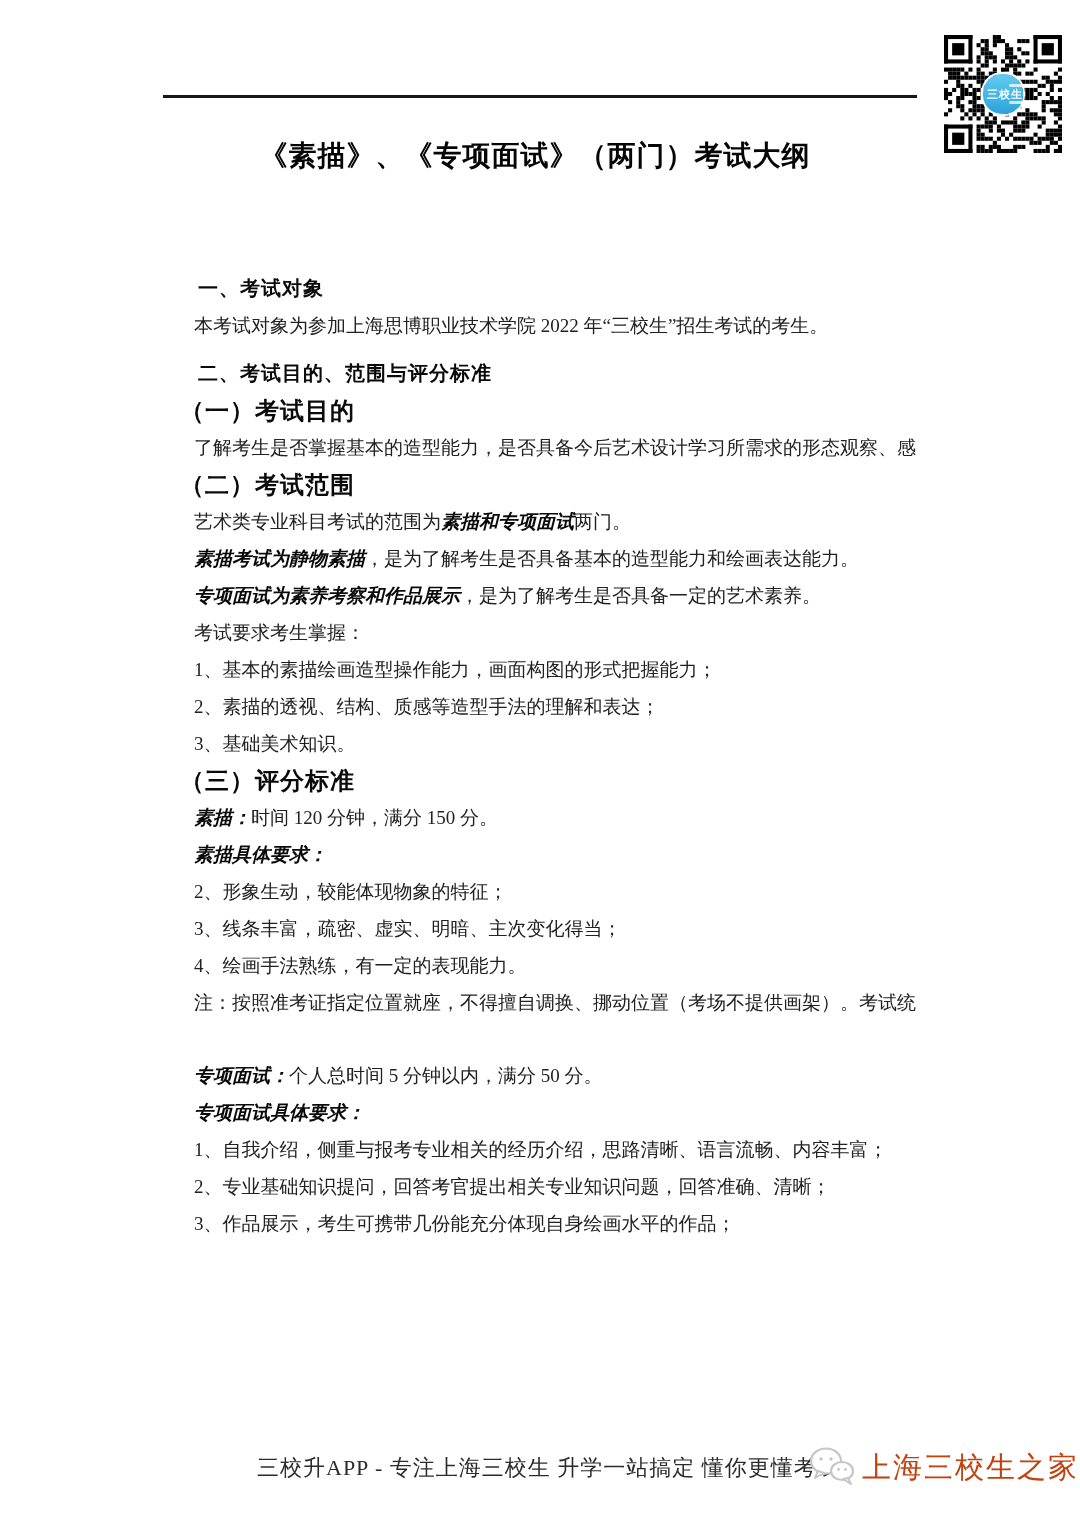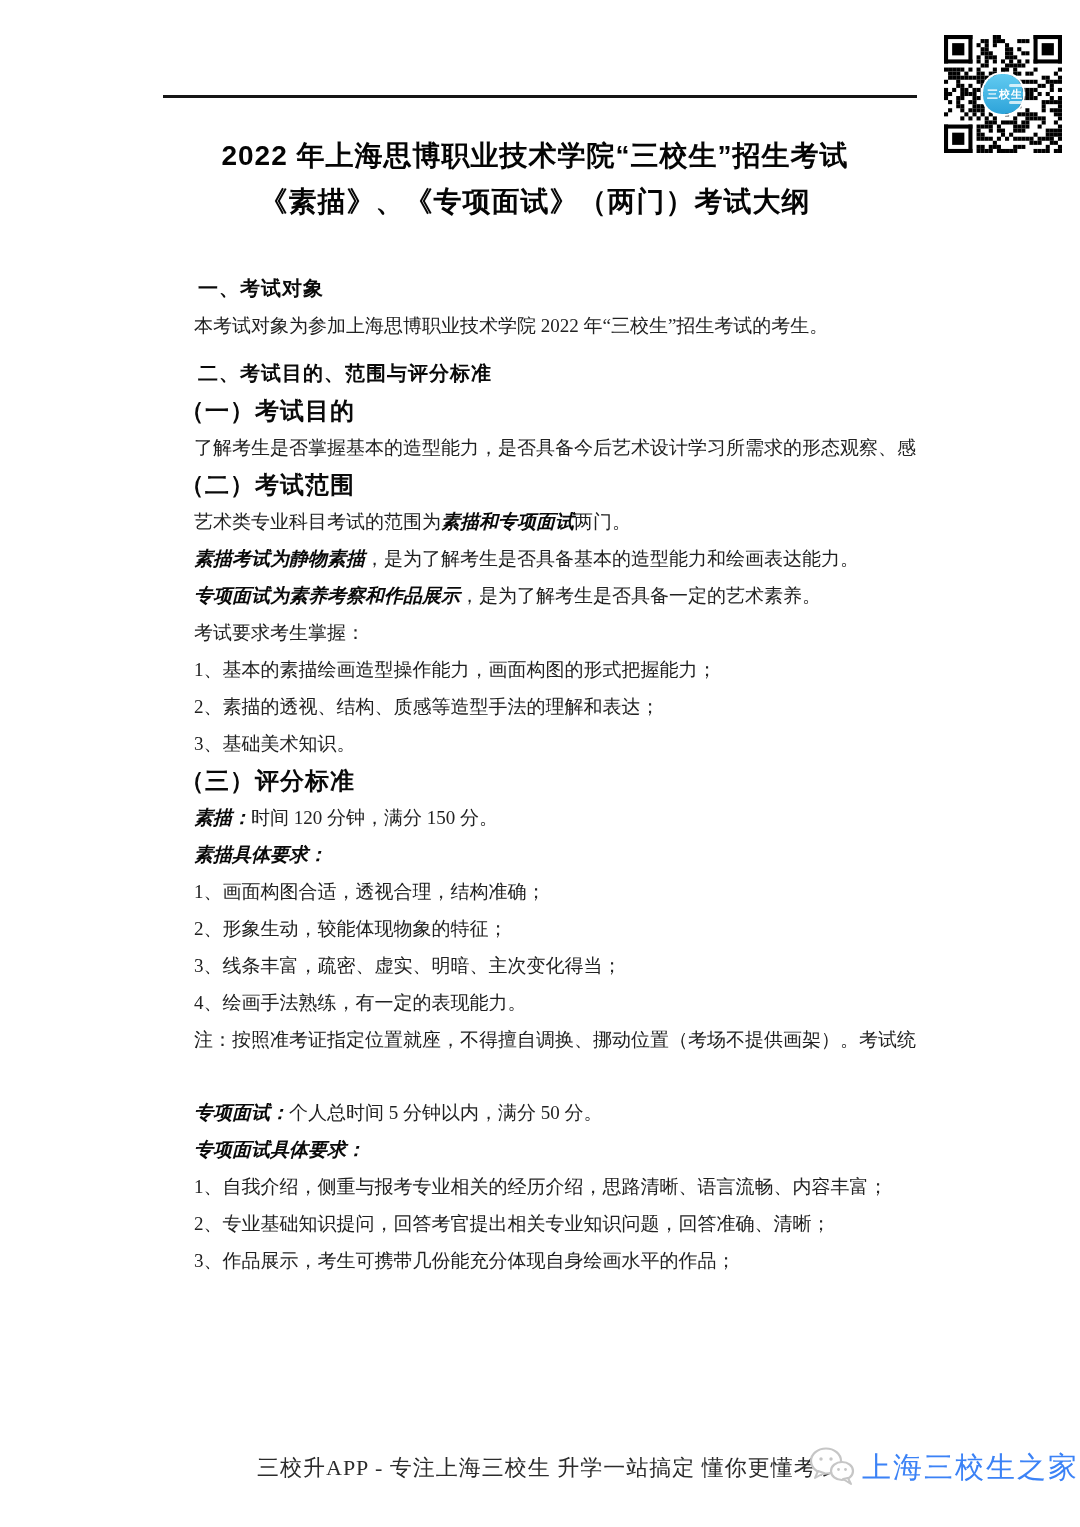--- a/index.html
+++ b/index.html
@@ -34,21 +34,21 @@
   .line.body.indent{padding-left:38px;}
   .line.body.cont{padding-left:0;}
   .b{font-family:"Liberation Sans",sans-serif;font-weight:bold;color:#0a0a0a;font-style:italic;}
   .gap-sm{height:11px;}
   .gap-lg{height:36px;}
 
   
   .footer-promo{position:absolute;left:257px;top:1453px;font-size:22px;line-height:30px;
                 color:#2b2b2b;letter-spacing:1px;white-space:nowrap;}
   .watermark{position:absolute;left:808px;top:1441px;display:flex;align-items:center;
-             color:#3b82f6;white-space:nowrap;}
+             color:#c2410c;white-space:nowrap;}
   .watermark .wm-text{font-size:29px;letter-spacing:2px;line-height:52px;}
   .wm-icon{margin-right:6px;}
 </style>
 </head>
 <body>
 
 <div id="page">
 
   <div class="top-rule"></div>
 
@@ -388,21 +388,20 @@
         <rect x="113.93" y="113.93" width="4.07" height="4.07" fill="#000"></rect>
       </svg>
     <div class="qr-logo">
       <div class="tiny-bar"></div>
       <div class="logo-text">三校生</div>
       <div class="tiny-bar"></div>
     </div>
   </div>
 
   <div class="doc-title">
-    <div>2022 年上海思博职业技术学院“三校生”招生考试</div>
     <div>《素描》、《专项面试》（两门）考试大纲</div>
   </div>
 
   <div class="doc-body">
       <div class="line h1">一、考试对象</div>
       <div class="line body body indent">本考试对象为参加上海思博职业技术学院 2022 年“三校生”招生考试的考生。</div>
       <div class="gap-sm"></div>
       <div class="line h1">二、考试目的、范围与评分标准</div>
       <div class="line h2">（一）考试目的</div>
       <div class="line body indent">了解考生是否掌握基本的造型能力，是否具备今后艺术设计学习所需求的形态观察、感</div>
@@ -410,21 +409,20 @@
       <div class="line body body indent"><span>艺术类专业科目考试的范围为</span><span class="b">素描和专项面试</span><span>两门。</span></div>
       <div class="line body body indent"><span class="b">素描考试为静物素描</span><span>，是为了解考生是否具备基本的造型能力和绘画表达能力。</span></div>
       <div class="line body body indent"><span class="b">专项面试为素养考察和作品展示</span><span>，是为了解考生是否具备一定的艺术素养。</span></div>
       <div class="line body body indent">考试要求考生掌握：</div>
       <div class="line body body indent">1、基本的素描绘画造型操作能力，画面构图的形式把握能力；</div>
       <div class="line body body indent">2、素描的透视、结构、质感等造型手法的理解和表达；</div>
       <div class="line body body indent">3、基础美术知识。</div>
       <div class="line h2">（三）评分标准</div>
       <div class="line body body indent"><span class="b">素描：</span><span>时间 120 分钟，满分 150 分。</span></div>
       <div class="line body body indent"><span class="b">素描具体要求：</span></div>
-      <div class="line body body indent">1、画面构图合适，透视合理，结构准确；</div>
       <div class="line body body indent">2、形象生动，较能体现物象的特征；</div>
       <div class="line body body indent">3、线条丰富，疏密、虚实、明暗、主次变化得当；</div>
       <div class="line body body indent">4、绘画手法熟练，有一定的表现能力。</div>
       <div class="line body indent">注：按照准考证指定位置就座，不得擅自调换、挪动位置（考场不提供画架）。考试统</div>
       <div class="gap-lg"></div>
       <div class="line body body indent"><span class="b">专项面试：</span><span>个人总时间 5 分钟以内，满分 50 分。</span></div>
       <div class="line body body indent"><span class="b">专项面试具体要求：</span></div>
       <div class="line body body indent">1、自我介绍，侧重与报考专业相关的经历介绍，思路清晰、语言流畅、内容丰富；</div>
       <div class="line body body indent">2、专业基础知识提问，回答考官提出相关专业知识问题，回答准确、清晰；</div>
       <div class="line body body indent">3、作品展示，考生可携带几份能充分体现自身绘画水平的作品；</div>

